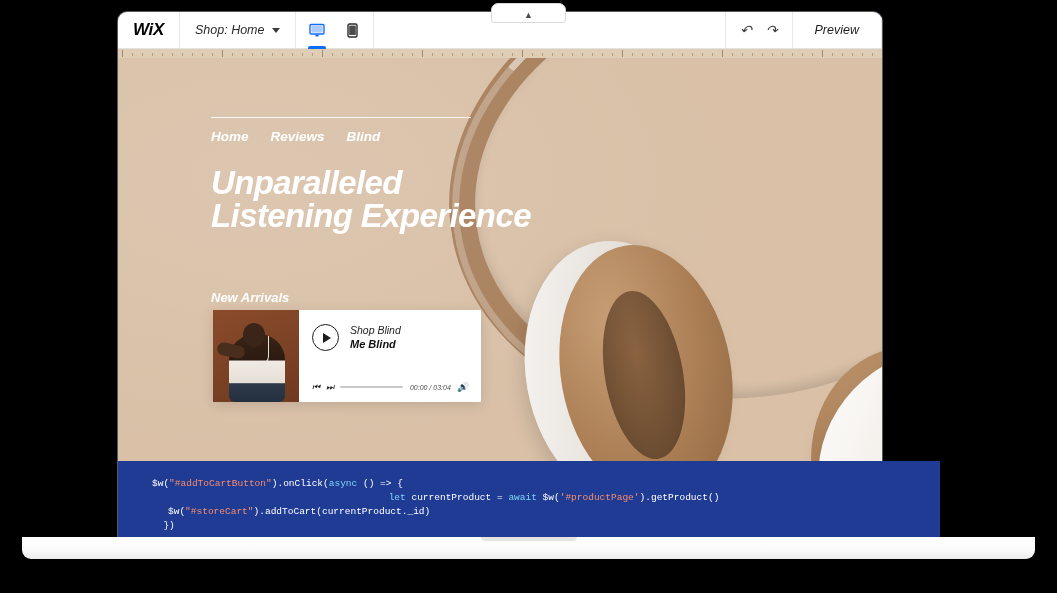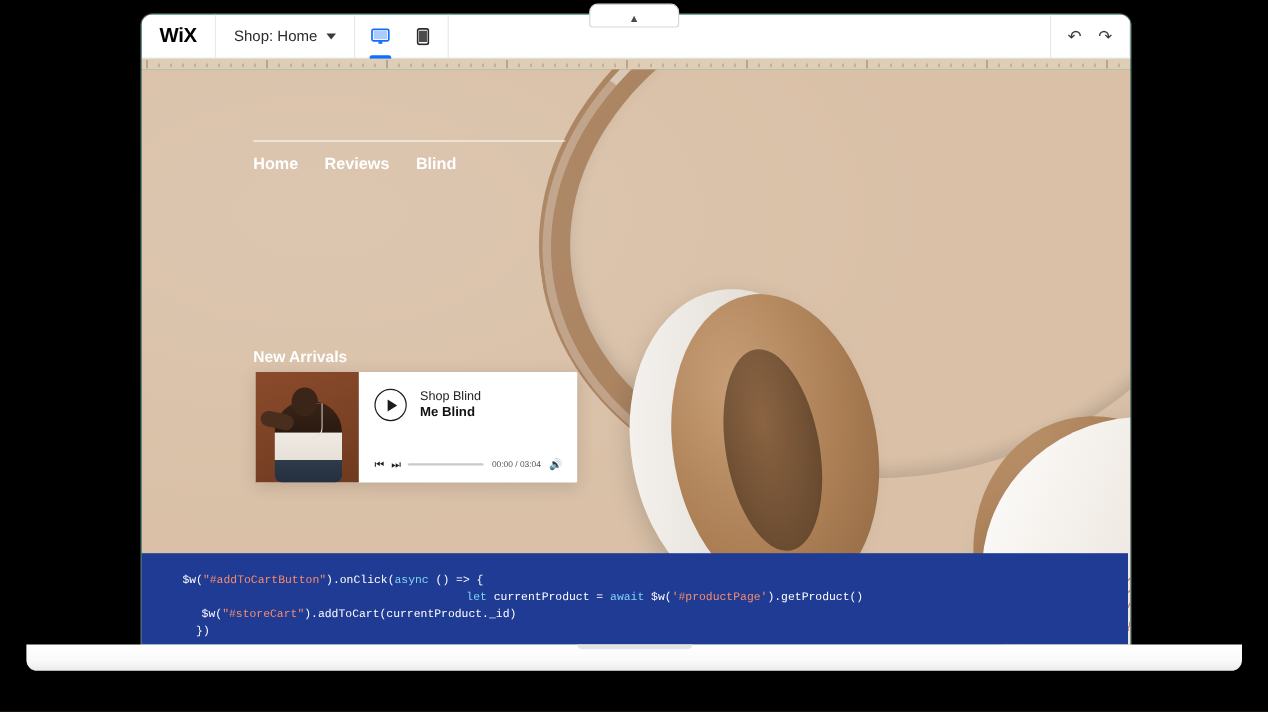--- a/index.html
+++ b/index.html
@@ -35,27 +35,28 @@
     padding-bottom: 3px;
     z-index: 40;
   }
   .top-notch .chev { font-size: 9px; color: #4a4a4a; line-height: 8px; }
 
   
   .editor-window {
     position: absolute;
     left: 118px;
     top: 12px;
-    width: 824px;
+    width: 764px;
     height: 525px;
-    background: #14b8a6;
+    background: #8b5cf6;
     border-radius: 9px 9px 0 0;
     overflow: hidden;
     z-index: 20;
     box-shadow: 0 0 0 1px rgba(255,255,255,0.35);
+    font-style: italic;
   }
 
   
   .toolbar {
     position: relative;
     height: 37px;
     background: #ffffff;
     display: flex;
     align-items: stretch;
     border-bottom: 1px solid #e3e3e3;
@@ -426,20 +427,23 @@
         </div>
       </div>
 
       <div class="tb-cell tb-spacer"></div>
 
       <div class="tb-cell tb-undo">
         <span class="undo-ico">↶</span>
         <span class="undo-ico">↷</span>
       </div>
 
+      <div class="tb-cell tb-preview">
+        <span class="lbl">Preview</span>
+      </div>
 
     </div>
 
     <div class="ruler" id="ruler">
         <div class="tick major" style="left: 4px;"></div>
         <div class="tick" style="left: 14px;"></div>
         <div class="tick" style="left: 24px;"></div>
         <div class="tick" style="left: 34px;"></div>
         <div class="tick" style="left: 44px;"></div>
         <div class="tick" style="left: 54px;"></div>
@@ -537,20 +541,24 @@
 
       <div class="site-head">
         <div class="brand-rule"></div>
         <div class="site-nav">
           <a href="#">Home</a>
           <a href="#">Reviews</a>
           <a href="#">Blind</a>
         </div>
       </div>
 
+      <div class="hero-title">
+        <span>Unparalleled</span>
+        <span>Listening Experience</span>
+      </div>
 
       <div class="new-arrivals">New Arrivals</div>
 
       <div class="player">
         <div class="player-art">
           <div class="art-person"></div>
           <div class="art-head"></div>
           <div class="art-arm"></div>
           <div class="art-cord"></div>
         </div>

